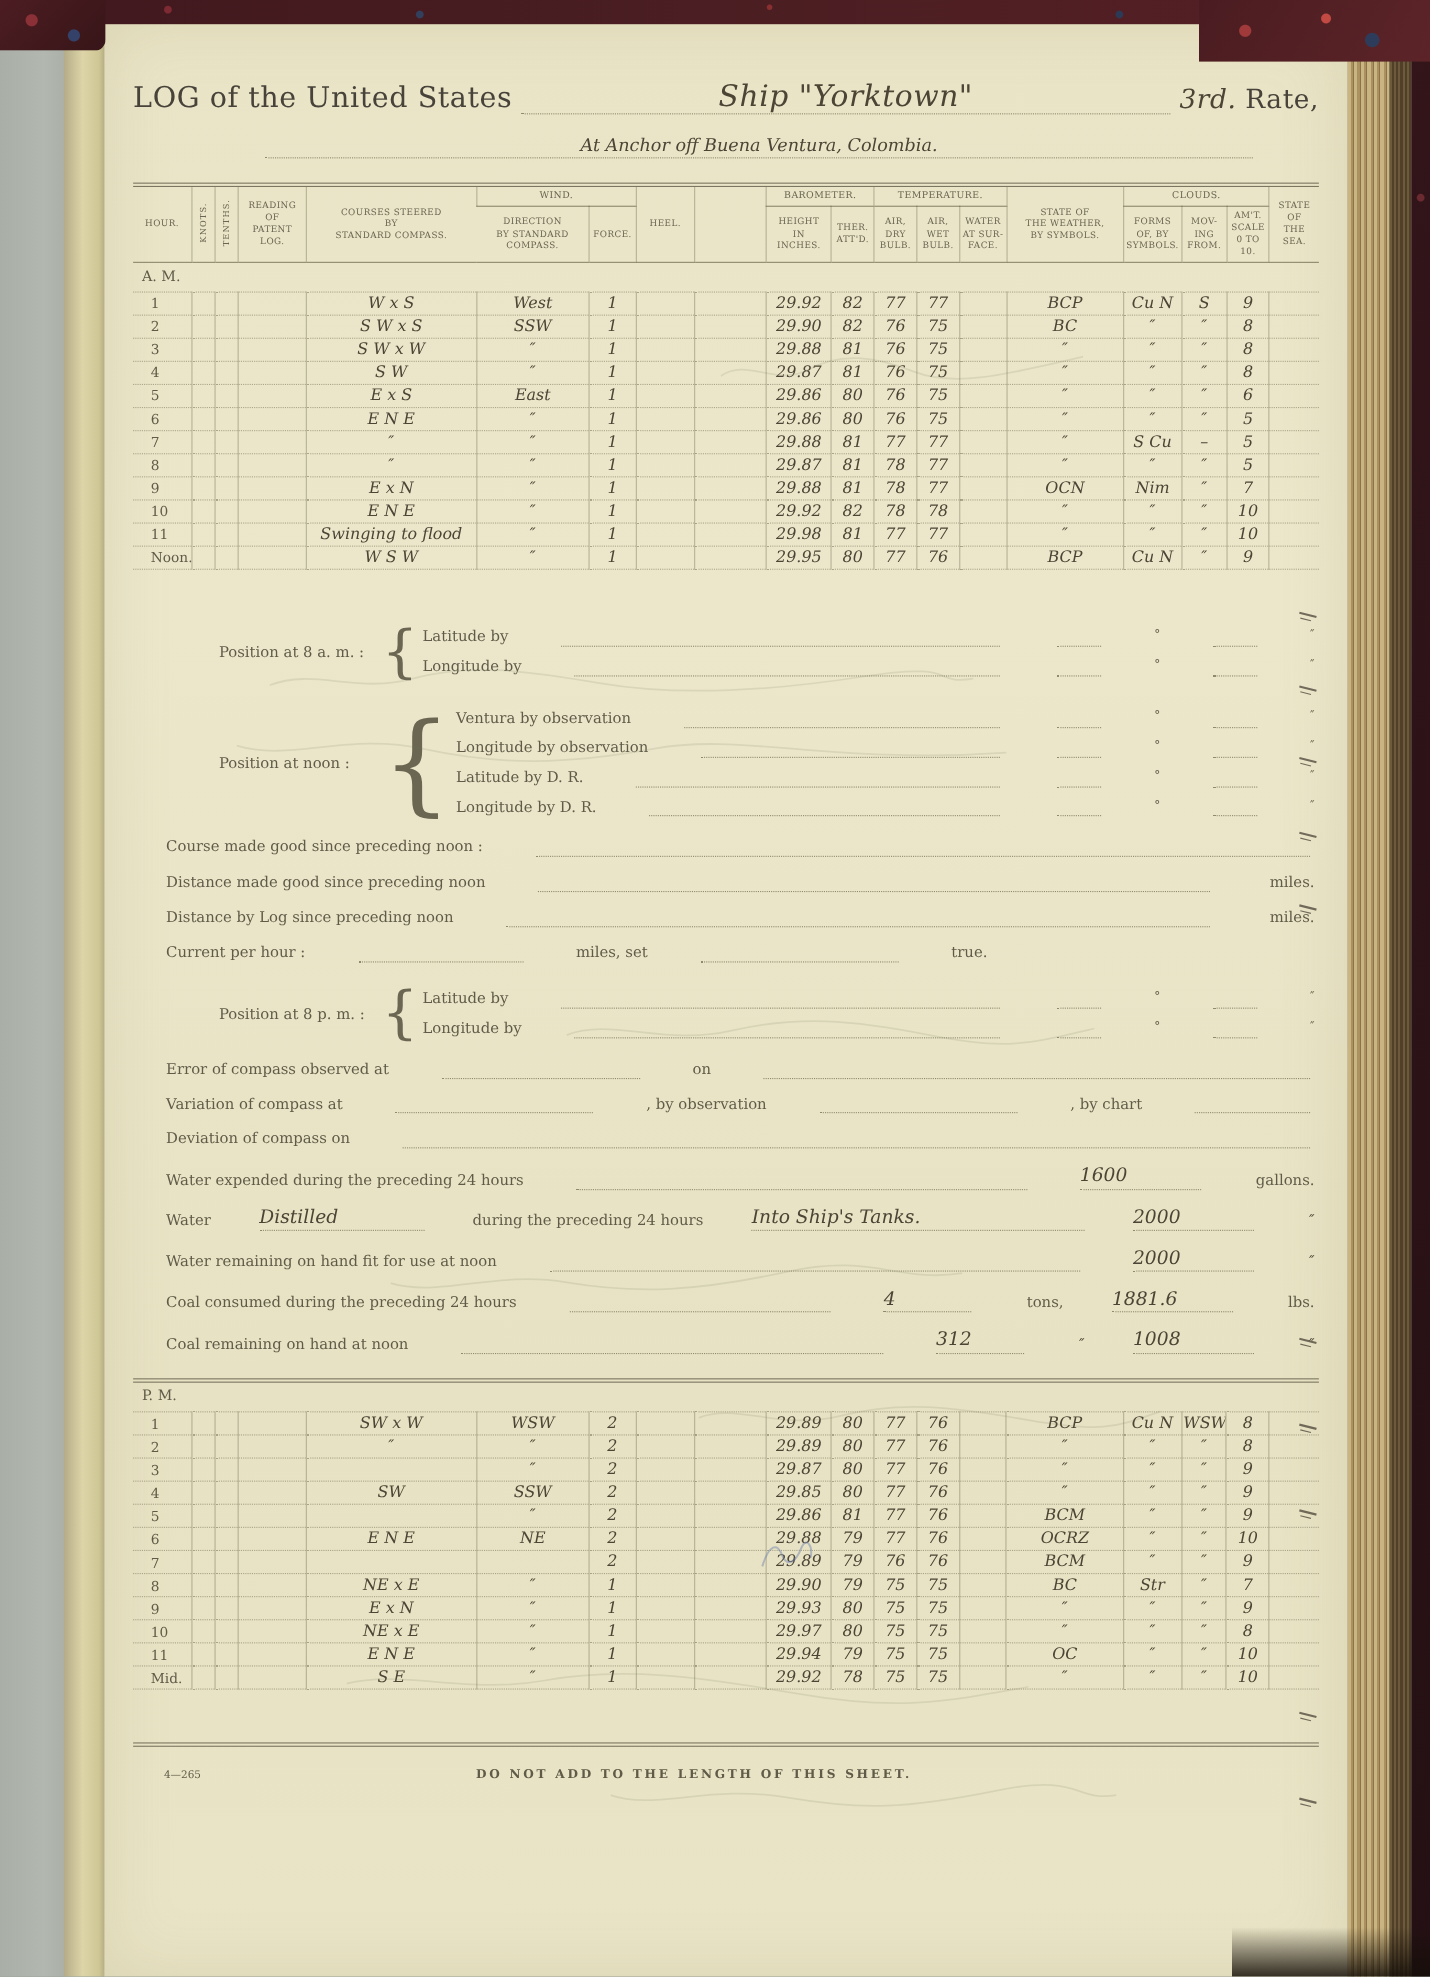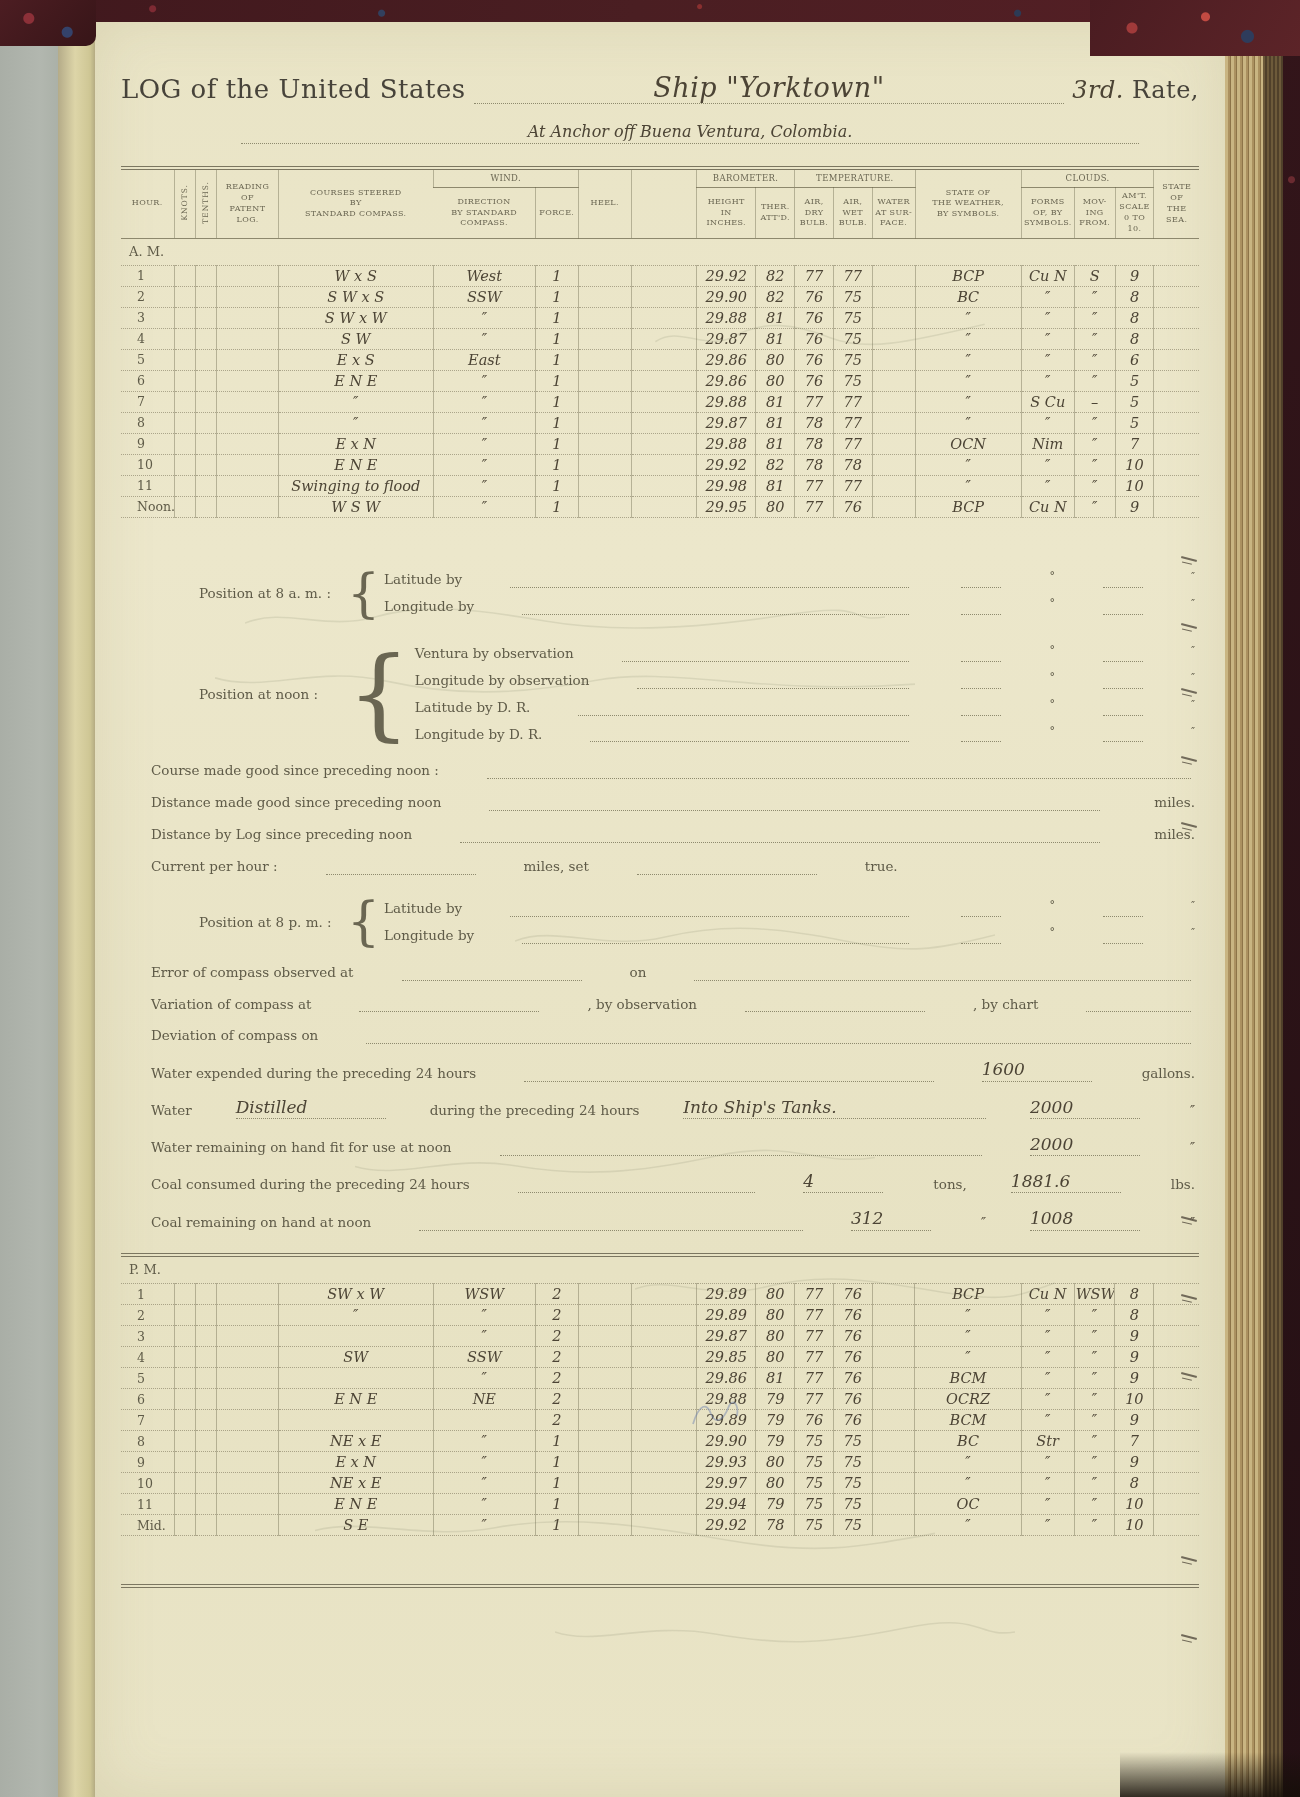--- a/index.html
+++ b/index.html
@@ -902,20 +902,25 @@
               <td class="ink">10</td>
               <td class="ink"></td>
             </tr>
             <tr class="pad-row">
               <td colspan="19"></td>
             </tr>
           </tbody>
       </table>
     </div>
 
+    <div class="sheet-footer">
+      <span class="f-left">4—265</span>
+      <span class="f-center">DO NOT ADD TO THE LENGTH OF THIS SHEET.</span>
+      <span style="width:120px"></span>
+    </div>
 
     <span class="stitch" style="top:540px"></span>
     <span class="stitch" style="top:607px"></span>
     <span class="stitch" style="top:672px"></span>
     <span class="stitch" style="top:740px"></span>
     <span class="stitch" style="top:806px"></span>
     <span class="stitch" style="top:1200px"></span>
     <span class="stitch" style="top:1278px"></span>
     <span class="stitch" style="top:1356px"></span>
     <span class="stitch" style="top:1540px"></span>

